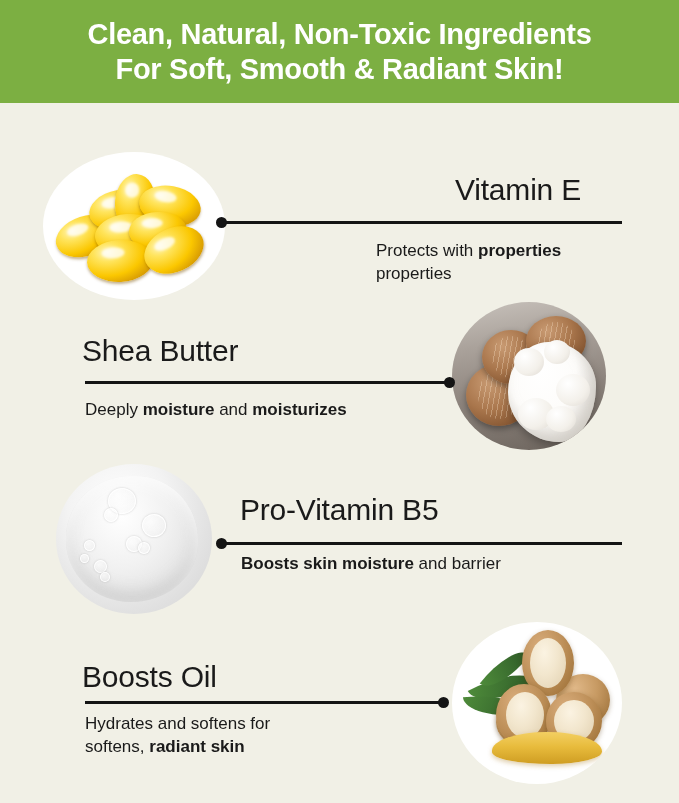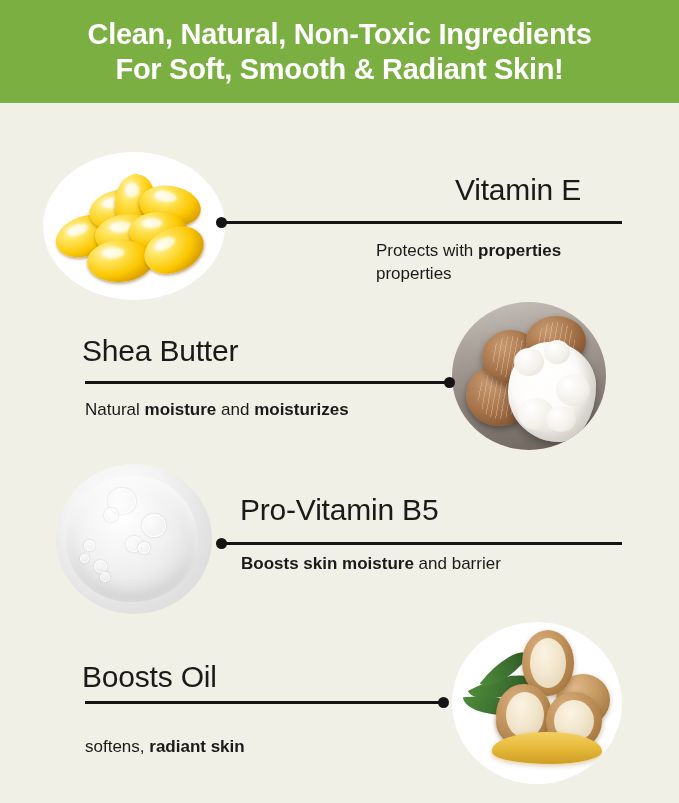--- a/index.html
+++ b/index.html
@@ -204,21 +204,21 @@
       <div class="shea-lump" style="left:66px;top:96px;width:36px;height:32px;"></div>
       <div class="shea-lump" style="left:94px;top:104px;width:30px;height:26px;"></div>
     </div>
 
     <div class="title" style="left:82px;top:334px;">Shea Butter</div>
 
     <div class="rule" style="left:85px;top:381px;width:364px;"></div>
     <div class="dot" style="left:444px;top:377px;"></div>
 
     <div class="desc" style="left:85px;top:398px;width:370px;">
-      <span>Natural </span><b>moisture</b><span> and </span><b>moisturizes</b>
+      <span>Deeply </span><b>moisture</b><span> and </span><b>moisturizes</b>
     </div>
   </div>
 
   <div class="sec">
 
     <div class="photo p-b5" style="left:56px;top:464px;width:156px;height:150px;">
       <div class="gel-core" style="left:10px;top:12px;width:132px;height:126px;"></div>
       <div class="bub" style="left:52px;top:24px;width:26px;height:24px;"></div>
       <div class="bub" style="left:86px;top:50px;width:22px;height:21px;"></div>
       <div class="bub" style="left:48px;top:44px;width:12px;height:12px;"></div>
@@ -260,18 +260,18 @@
 
       <div class="oil-pool" style="left:40px;top:110px;width:110px;height:32px;"></div>
     </div>
 
     <div class="title" style="left:82px;top:660px;">Boosts Oil</div>
 
     <div class="rule" style="left:85px;top:701px;width:358px;"></div>
     <div class="dot" style="left:438px;top:697px;"></div>
 
     <div class="desc" style="left:85px;top:712px;width:300px;">
-      <br>
+      <span>Hydrates and softens for</span><br>
       <span>softens, </span><b>radiant skin</b>
     </div>
   </div>
 
 </div>
 
 </body></html>

